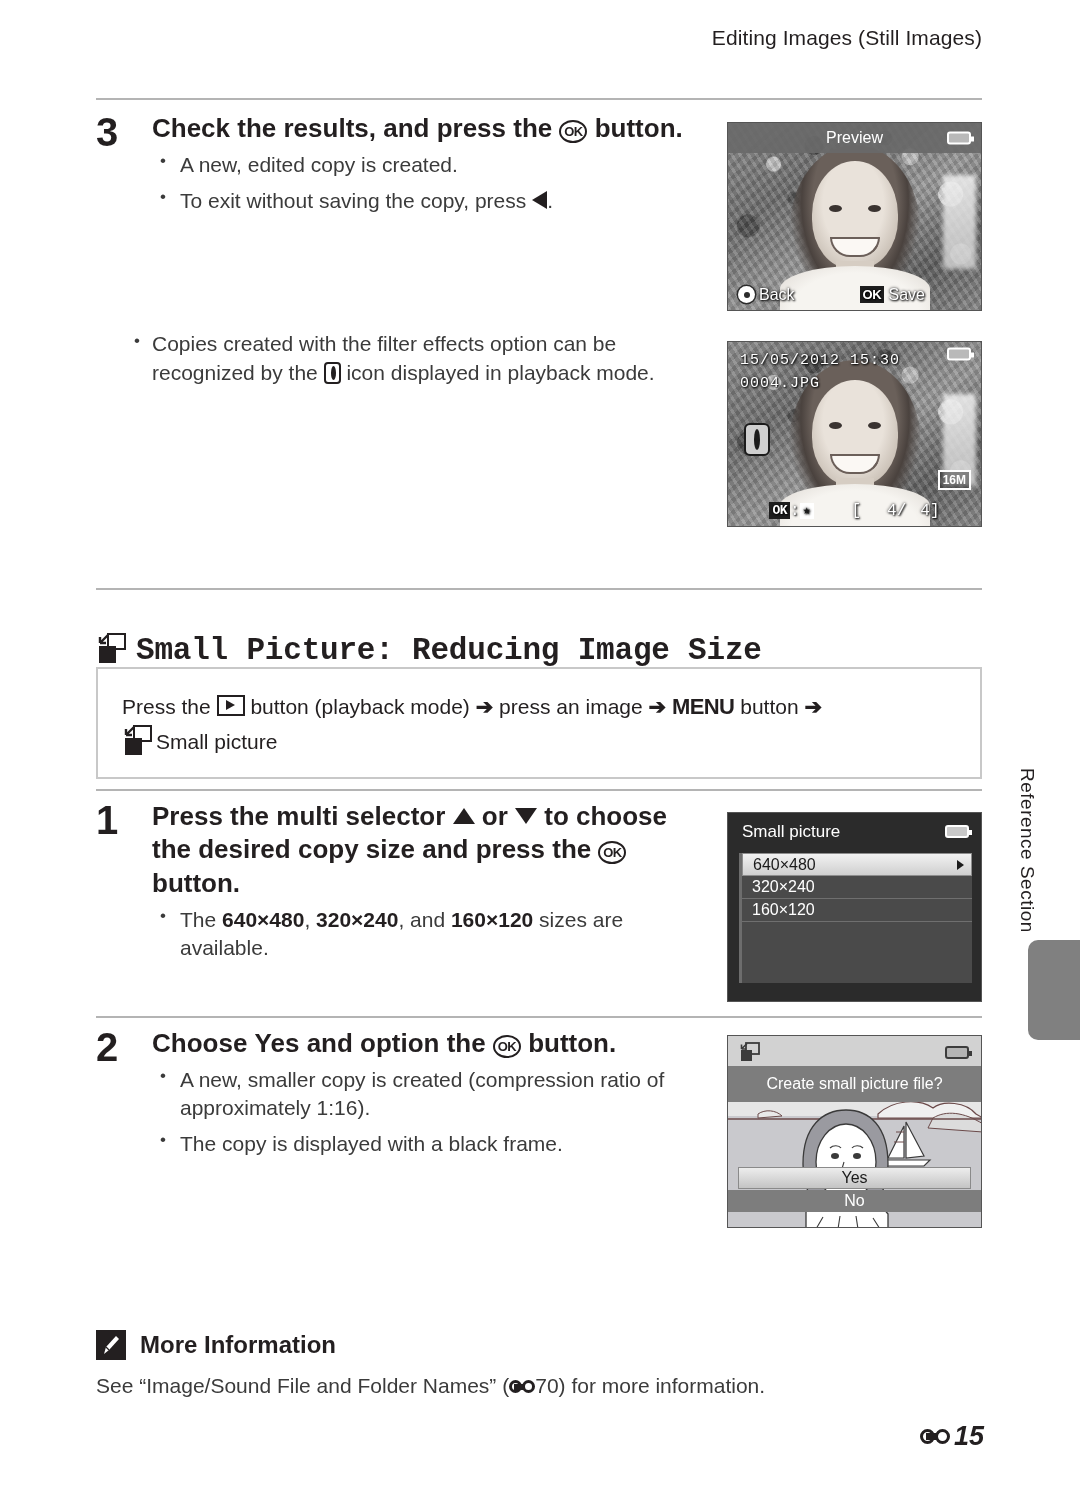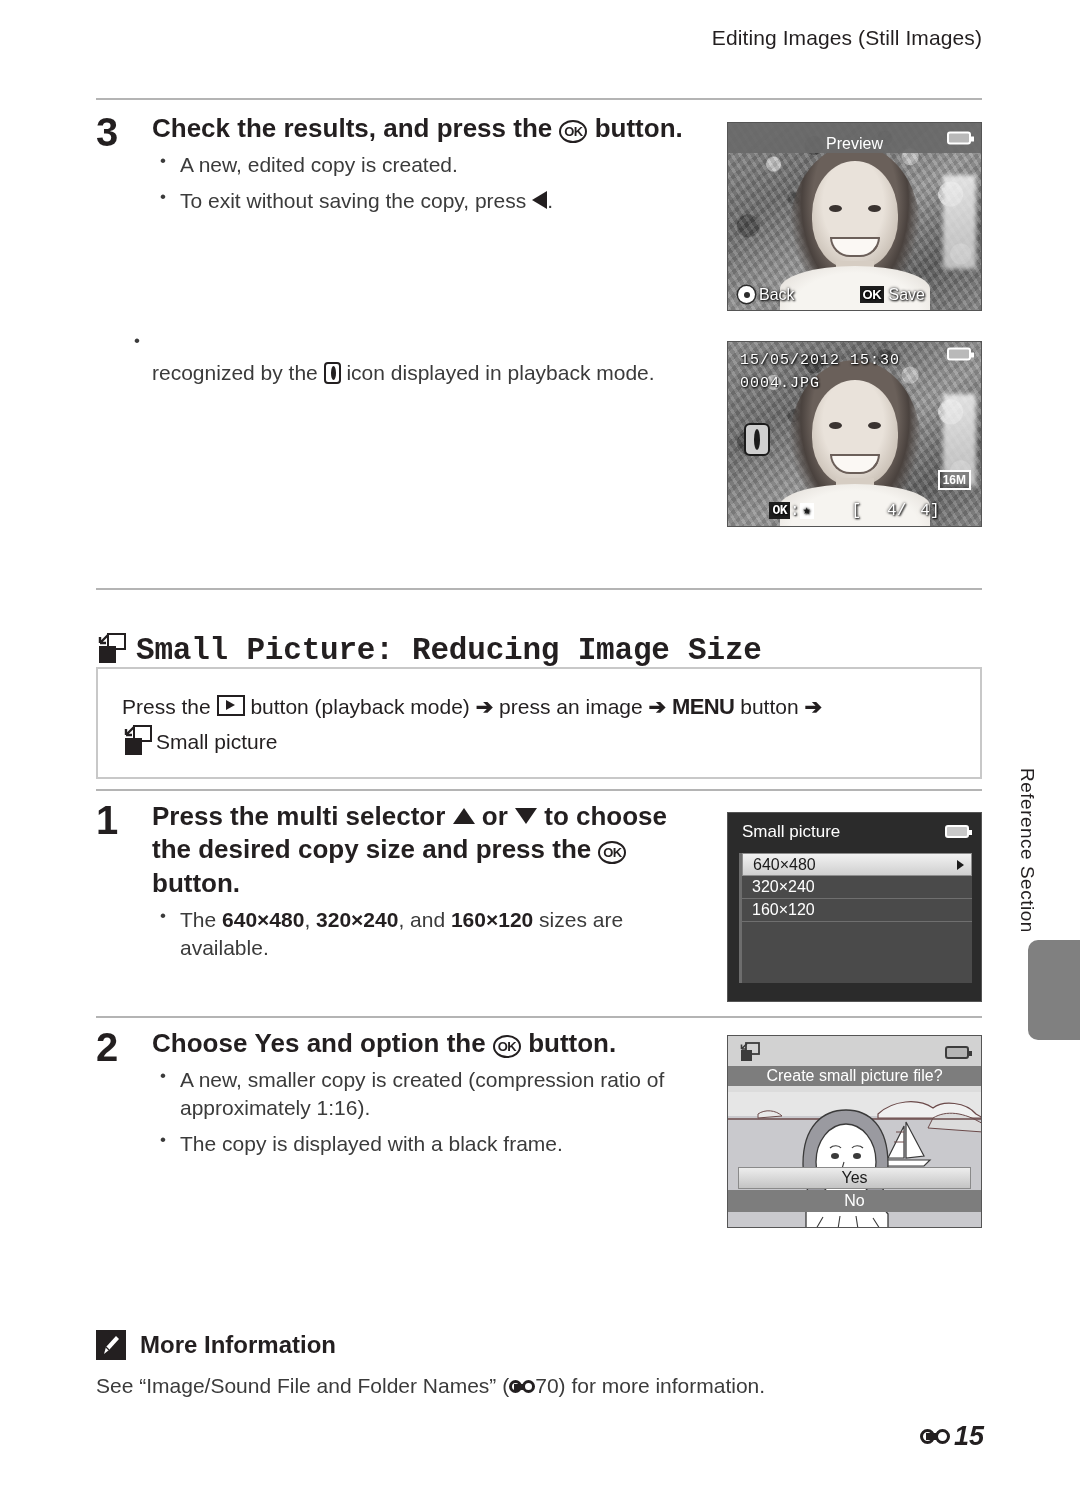--- a/index.html
+++ b/index.html
@@ -422,21 +422,21 @@
 
   
   .cam-topbar {
     position: absolute;
     left: 0; right: 0; top: 0;
     height: 30px;
     background: rgba(105,105,105,0.92);
     color: #ffffff;
     font-size: 16px;
     display: flex;
-    align-items: flex-end;
+    align-items: center;
     justify-content: center;
   }
   .battery {
     position: absolute;
     right: 10px;
     top: 50%;
     transform: translateY(-50%);
     width: 24px; height: 13px;
     border: 2px solid #ffffff;
     border-radius: 3px;
@@ -633,21 +633,21 @@
   .cf-battery::after {
     content: "";
     position: absolute;
     right: -5px; top: 3px;
     width: 3px; height: 5px;
     background: #3c3c3c;
   }
   .cf-question {
     position: absolute;
     left: 0; right: 0; top: 30px;
-    height: 20px;
+    height: 36px;
     background: #7d7d7d;
     color: #ffffff;
     font-size: 16px;
     display: flex;
     align-items: center;
     justify-content: center;
   }
   .cf-scene { position: absolute; left: 0; right: 0; top: 56px; bottom: 0; }
   .cf-yes {
     position: absolute;
@@ -693,21 +693,21 @@
       <div class="bullet">A new, edited copy is created.</div>
       <div class="bullet">
         <span>To exit without saving the copy, press </span><span class="tri-left"></span>.
       </div>
     </div>
   </div>
 </div>
 
 <div class="loose-bullet" style="top:330px;">
   <span class="dot">•</span>
-  <br>
+  <span>Copies created with the filter effects option can be</span><br>
   <span>recognized by the </span><span class="filter-icon"></span><span> icon displayed in playback mode.</span>
 </div>
 
 <div class="cam" style="left:727px; top:122px; width:255px; height:189px;">
   <div class="photo-bg"></div>
   <div class="sky-slice"></div>
   <div class="portrait" style="top:22px; width:130px; height:167px;">
     <div class="p-hair"></div>
     <div class="p-face" style="top:16px; width:86px; height:108px;">
       <div class="p-eye" style="left:17px; top:44px;"></div>

